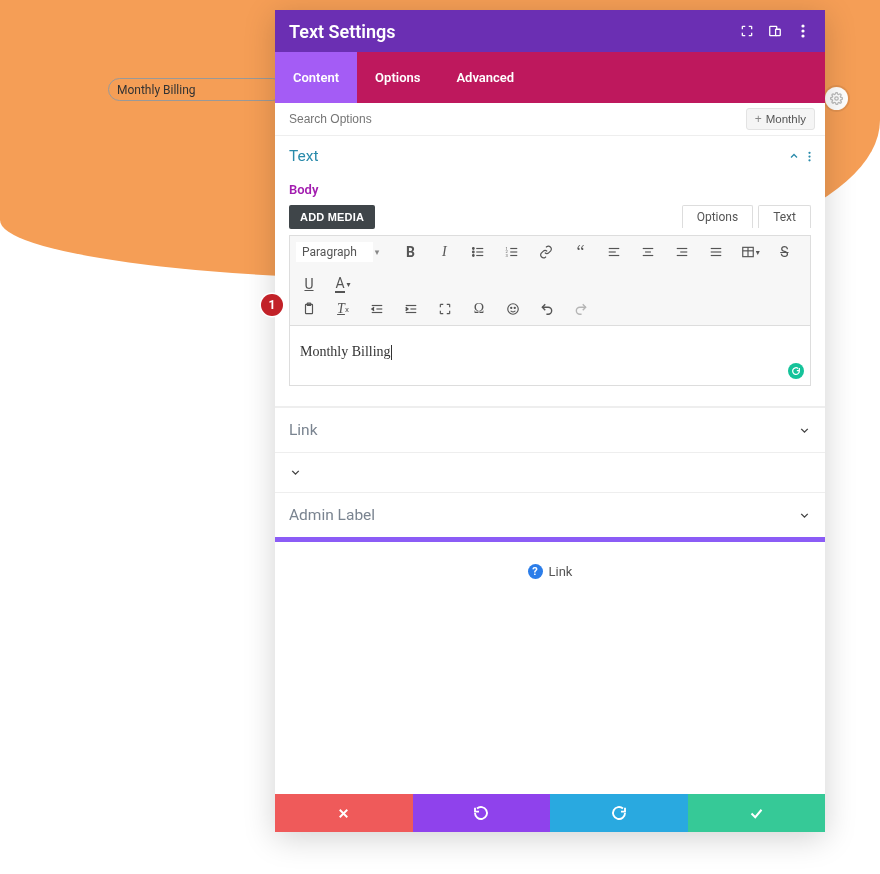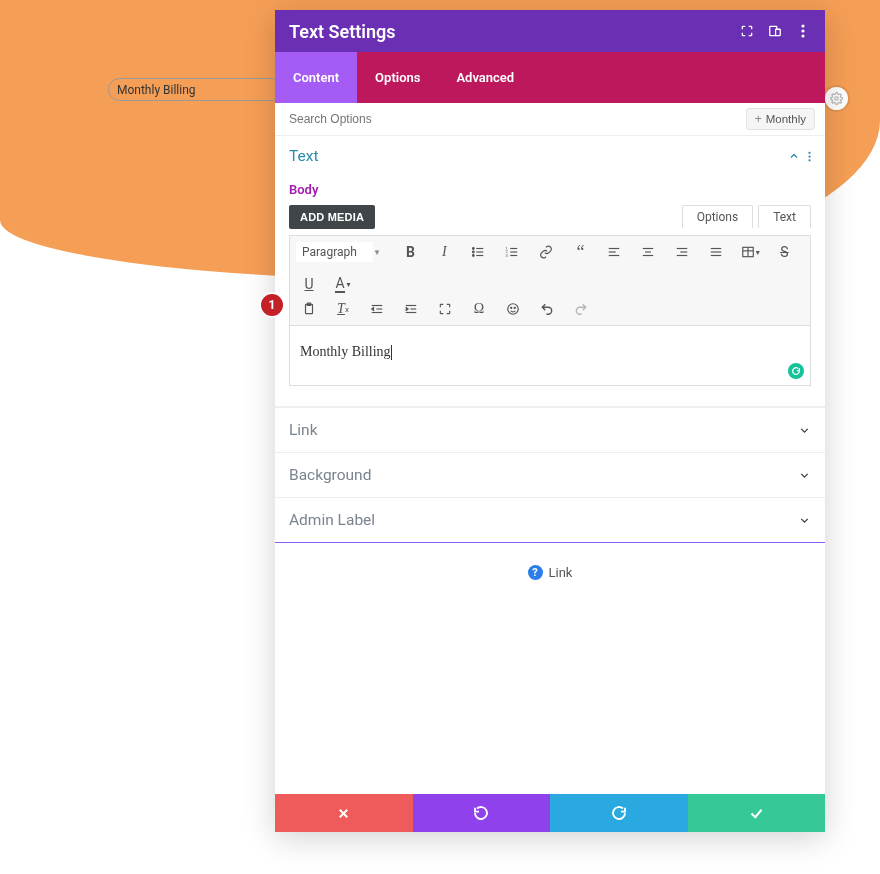--- a/index.html
+++ b/index.html
@@ -499,27 +499,26 @@
     </div>
 
     <div class="simple-sec">
       <div class="sec-title">Link</div>
       <svg class="chev-down" width="13" height="13" viewBox="0 0 24 24" fill="none" stroke="currentColor" stroke-width="2.6">
           <polyline points="6 9 12 15 18 9"></polyline>
         </svg>
     </div>
 
     <div class="simple-sec">
-      <div class="sec-title">Background</div>
       <svg class="chev-down" width="13" height="13" viewBox="0 0 24 24" fill="none" stroke="currentColor" stroke-width="2.6">
           <polyline points="6 9 12 15 18 9"></polyline>
         </svg>
     </div>
 
-    <div class="simple-sec" style="border-bottom:1px solid #8b5cf6;">
+    <div class="simple-sec" style="border-bottom:5px solid #8b5cf6;">
       <div class="sec-title">Admin Label</div>
       <svg class="chev-down" width="13" height="13" viewBox="0 0 24 24" fill="none" stroke="currentColor" stroke-width="2.6">
           <polyline points="6 9 12 15 18 9"></polyline>
         </svg>
     </div>
 
     <div class="help-row">
       <div class="help-icon">?</div>
       <span>Link</span>
     </div>

